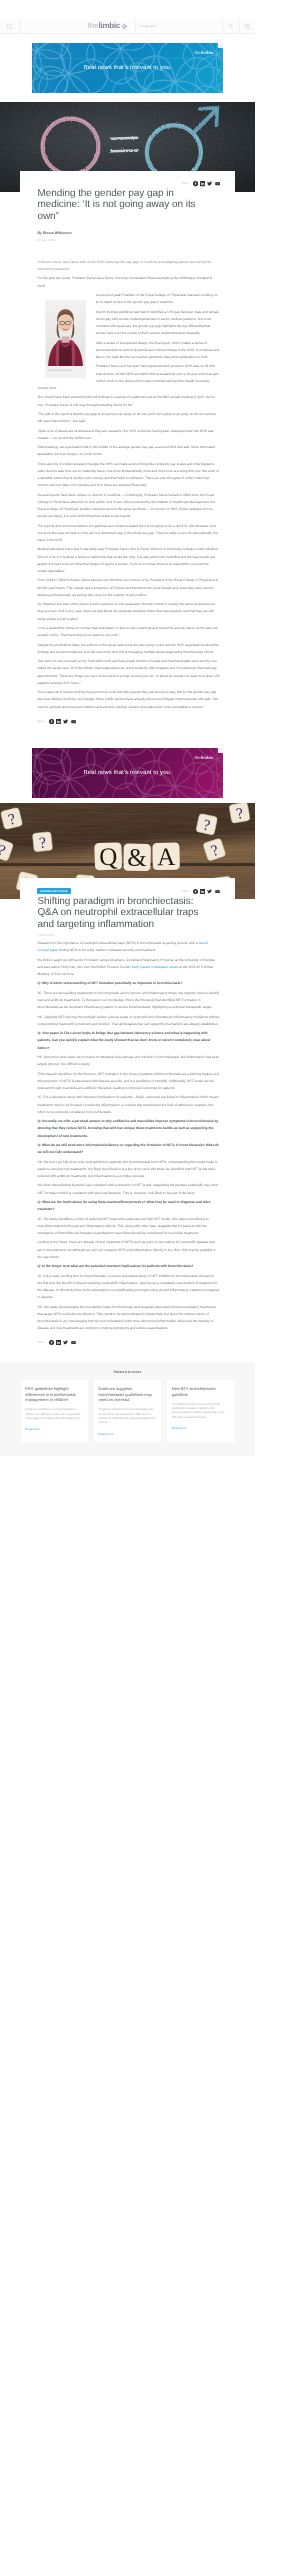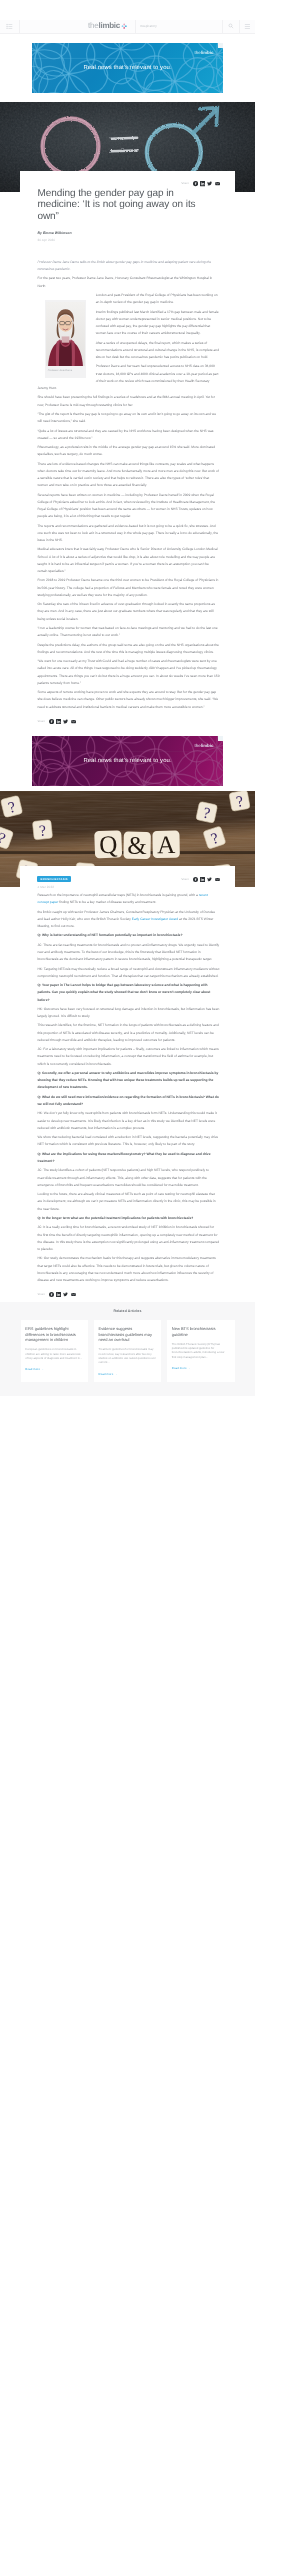--- a/index.html
+++ b/index.html
@@ -32,21 +32,21 @@
   .ad .adtext{position:absolute;left:0;right:0;top:50%;transform:translateY(-50%);
               text-align:center;color:#fff;font-size:5.9px;letter-spacing:0.1px;font-weight:400;}
   .ad .adlogo{position:absolute;right:9.6px;top:6.8px;color:#eaf6fc;font-size:4.4px;opacity:.92;}
   .ad .adlogo b{font-weight:700;}
   .ad .adchoice{position:absolute;right:0;top:0;width:4.8px;height:4.8px;background:#eef4f7;}
   .ad svg{position:absolute;inset:0;}
 
   
   .article{position:relative;}
   .hero{width:255px;position:relative;overflow:hidden;}
-  .panel{width:215px;margin:0 auto;background:#fff;position:relative;box-sizing:border-box;
+  .panel{width:215px;margin:12px auto;background:#fff;position:relative;box-sizing:border-box;
          padding:0 15.4px 0 17.4px;}
   .panel.overlap{margin-top:-21px;}
 
   .badge{display:inline-block;background:#29a3dc;color:#fff;font-size:2.6px;
          letter-spacing:0.3px;padding:1.5px 3.1px;font-weight:700;text-transform:uppercase;
          border-radius:1px;vertical-align:top;}
   .tophead{display:flex;justify-content:space-between;align-items:center;padding-top:10.6px;}
 
   .share{display:flex;align-items:center;gap:2.3px;}
   .share .lbl{font-size:2.7px;color:#b5b9bd;margin-right:1.4px;letter-spacing:0.1px;}
@@ -488,20 +488,21 @@
               </svg>
             </i>
         <i>
               <svg width="5" height="5" viewBox="0 0 24 24">
                 <rect x="1" y="4.5" width="22" height="15" rx="2.2" fill="#2d3135"></rect>
                 <path d="M2.6 6.6 12 13.2l9.4-6.6" fill="none" stroke="#fff" stroke-width="1.9"></path>
               </svg>
             </i>
       </div>
     </div>
+    <h1 class="title">Shifting paradigm in bronchiectasis: Q&amp;A on neutrophil extracellular traps and targeting inflammation</h1>
     <div class="pdate">4 Mar 2022</div>
     <p class="body">Research on the importance of neutrophil extracellular traps (NETs) in bronchiectasis is gaining ground, with a <a>recent concept paper</a> finding NETs to be a key marker of disease severity and treatment.</p>
     <p class="body">the limbic caught up with senior Professor James Chalmers, Consultant Respiratory Physician at the University of Dundee and lead author Holly Keir, who won the British Thoracic Society <a>Early Career Investigator Award</a> at the 2021 BTS Winter Meeting, to find out more.</p>
     <p class="qn">Q: Why is better understanding of NET formation potentially so important in bronchiectasis?</p>
     <p class="body">JC: There are far-reaching treatments for bronchiectasis and no proven anti-inflammatory drugs. We urgently need to identify new and antibody treatments. To the best of our knowledge, this is the first study that identified NET formation in bronchiectasis as the dominant inflammatory pattern in severe bronchiectasis, highlighting a potential therapeutic target.</p>
     <p class="body">HK: Targeting NETosis may theoretically reduce a broad range of neutrophil and downstream inflammatory mediators without compromising neutrophil recruitment and function. That all therapies that can target this mechanism are already established.</p>
     <p class="qn">Q: Your paper in The Lancet helps to bridge that gap between laboratory science and what is happening with patients. Can you quickly explain what the study showed that we don't know or weren't completely clear about before?</p>
     <p class="body">HK: Outcomes have been very focused on structural lung damage and infection in bronchiectasis, but inflammation has been largely ignored. It is difficult to study.</p>
     <p class="body">This research identifies, for the first time, NET formation in the lungs of patients with bronchiectasis as a defining feature and this proportion of NETs is associated with disease severity, and is a predictive of mortality. Additionally, NET levels can be reduced through macrolide and antibiotic therapies, leading to improved outcomes for patients.</p>
     <p class="body">JC: For a laboratory study with important implications for patients – finally, outcomes are linked to inflammation which means treatments need to be focused on reducing inflammation, a concept that transformed the field of asthma for example, but which is not currently considered in bronchiectasis.</p>

